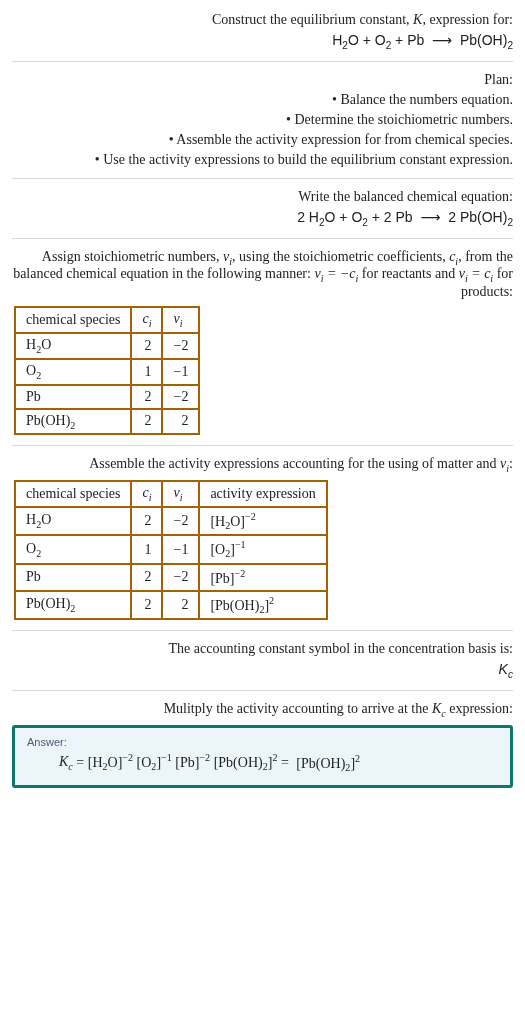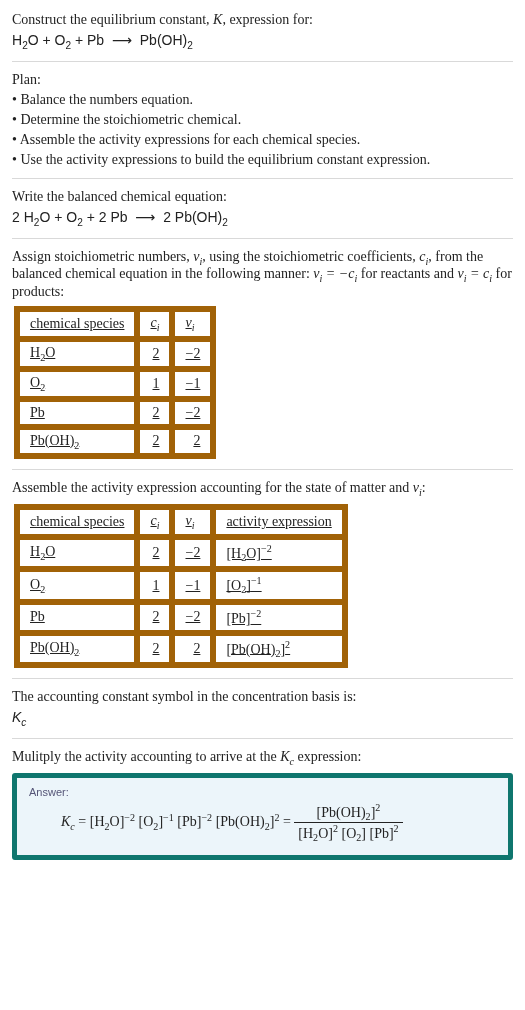--- a/index.html
+++ b/index.html
@@ -10,38 +10,37 @@
     color: #222;
     width: 525px;
     box-sizing: border-box;
     background: #fff;
   }
   hr.sep {
     border: none;
     border-top: 1px solid #d9d9d9;
     margin: 10px 0;
   }
-  .block { margin: 4px 0; }
+  .block { margin: 4px 0; text-align: right; }
   .mathline { font-family: Liberation Sans, sans-serif; }
   table.data {
     border-collapse: collapse;
     margin: 6px 0 2px 2px;
   }
   table.data th, table.data td {
-    border: 6px solid #a16207;
+    border: 2px solid #a16207;
     padding: 3px 10px;
     text-align: left;
     font-family: Georgia, serif;
     font-weight: normal;
-    text-decoration: underline;
   }
   table.data td.num { text-align: right; }
   .answerbox {
     background: #ecf5fa;
-    border: 5px solid #0f766e;
+    border: 3px solid #0f766e;
     border-radius: 3px;
     padding: 8px 24px 12px 12px;
     margin-top: 6px;
   }
   .answerlabel {
     font-family: Verdana, Geneva, sans-serif;
     font-size: 11px;
     color: #557;
     margin-bottom: 4px;
   }
@@ -71,22 +70,22 @@
   <span>Construct the equilibrium constant, </span><span class="ital">K</span><span>, expression for:</span>
 </div>
 <div class="block mathline">
   H<sub>2</sub>O + O<sub>2</sub> + Pb &nbsp;⟶&nbsp; Pb(OH)<sub>2</sub>
 </div>
 
 <hr class="sep">
 
 <div class="block">Plan:</div>
 <div class="block">• <span>Balance the numbers equation.</span></div>
-<div class="block">• <span>Determine the stoichiometric chemical.</span></div>
-<div class="block">• <span>Assemble the activity expressions for each chemical species.</span></div>
+<div class="block">• <span>Determine the stoichiometric numbers.</span></div>
+<div class="block">• <span>Assemble the activity expression for from chemical species.</span></div>
 <div class="block">• <span>Use the activity expressions to build the equilibrium constant expression.</span></div>
 
 <hr class="sep">
 
 <div class="block">Write the balanced chemical equation:</div>
 <div class="block mathline">
   2 H<sub>2</sub>O + O<sub>2</sub> + 2 Pb &nbsp;⟶&nbsp; 2 Pb(OH)<sub>2</sub>
 </div>
 
 <hr class="sep">
@@ -121,21 +120,21 @@
     <td>Pb(OH)<sub>2</sub></td>
     <td class="num">2</td>
     <td class="num">2</td>
   </tr>
 </tbody>
   </table>
 
 <hr class="sep">
 
 <div class="block">
-  <span>Assemble the activity expression accounting for the state of matter and </span><span class="ital">ν<sub>i</sub></span><span>:</span>
+  <span>Assemble the activity expressions accounting for the using of matter and </span><span class="ital">ν<sub>i</sub></span><span>:</span>
 </div>
 
 <table class="data">
   <tbody>
       <tr>
     <th>chemical species</th>
     <th><span class="ital">c<sub>i</sub></span></th>
     <th><span class="ital">ν<sub>i</sub></span></th>
     <th>activity expression</th>
   </tr>
@@ -178,16 +177,15 @@
 </div>
 
 <div class="answerbox">
   <div class="answerlabel">Answer:</div>
   <div class="kcline">
     <span class="ital">K<sub>c</sub></span> =
     [H<sub>2</sub>O]<sup>−2</sup>&nbsp;[O<sub>2</sub>]<sup>−1</sup>&nbsp;[Pb]<sup>−2</sup>&nbsp;[Pb(OH)<sub>2</sub>]<sup>2</sup>
     =
     <span class="frac">
       <span class="num">[Pb(OH)<sub>2</sub>]<sup>2</sup></span>
-      <span class="den">[H<sub>2</sub>O]<sup>2</sup>&nbsp;[O<sub>2</sub>]&nbsp;[Pb]<sup>2</sup></span>
     </span>
   </div>
 </div>
 
 </body></html>

